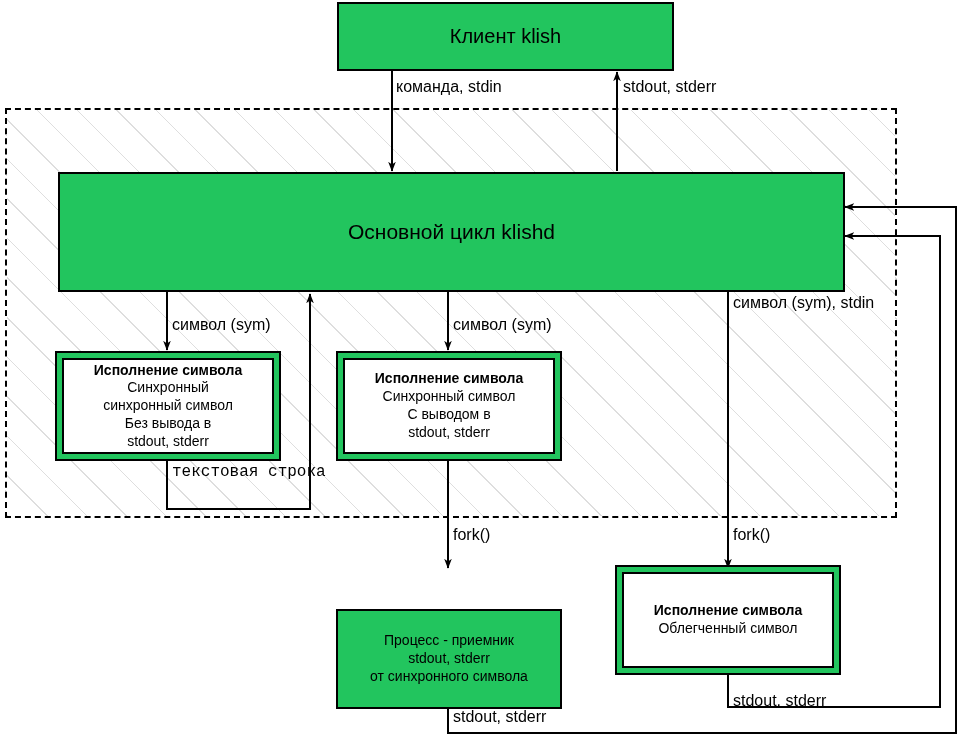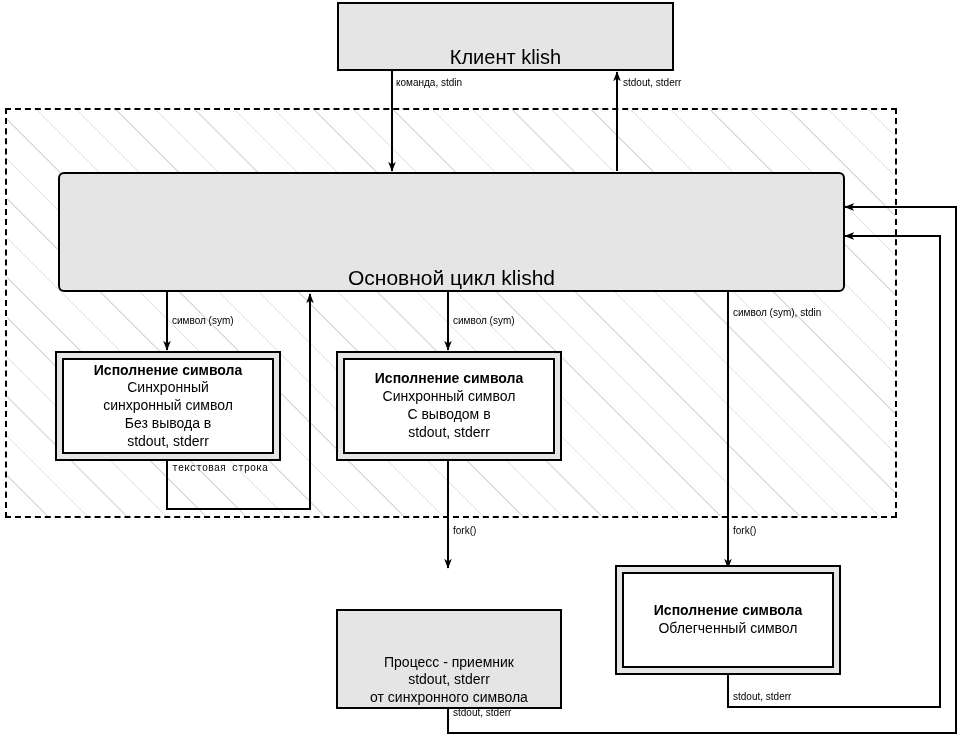--- a/index.html
+++ b/index.html
@@ -23,25 +23,25 @@
     left: 0;
     top: 0;
     width: 965px;
     height: 741px;
     pointer-events: none;
   }
 
   
   .node {
     position: absolute;
-    background: #e5e5e5;
+    background: #22c55e;
     border: 2px solid #000000;
     box-sizing: border-box;
     display: flex;
-    align-items: flex-end;
+    align-items: center;
     justify-content: center;
     text-align: center;
   }
   .node.double {
     padding: 5px;
   }
   .node.double > .inner {
     border: 2px solid #000000;
     box-sizing: border-box;
     width: 100%;
@@ -82,21 +82,21 @@
   }
   #server-region-label {
     position: absolute;
     font-size: 14px;
     white-space: nowrap;
   }
 
   
   .elabel {
     position: absolute;
-    font-size: 10px;
+    font-size: 16px;
     line-height: 1.32;
     white-space: nowrap;
     background: transparent;
   }
 
   
   .t-title  { font-size: 20px; }
   .t-main   { font-size: 21px; }
   .t-node   { font-size: 14px; }
 </style>
@@ -132,21 +132,21 @@
       <path d="M448,665 L448,733 L956,733 L956,207 L845,207" marker-end="url(#ah)"></path>
 
       <path d="M728,675 L728,707 L940,707 L940,236 L845,236" marker-end="url(#ah)"></path>
     </g>
   </svg>
 
   <div class="node" style="left:337px; top:2px; width:337px; height:69px;">
     <span class="t-title">Клиент klish</span>
   </div>
 
-  <div class="node" style="left:58px; top:172px; width:787px; height:120px;border-radius:6px;">
+  <div class="node" style="left:58px; top:172px; width:787px; height:120px;">
     <span class="t-main">Основной цикл klishd</span>
   </div>
 
   <div class="node double" style="left:55px; top:351px; width:226px; height:110px;">
     <div class="inner">
       <span class="ln t-node bold">Исполнение символа</span>
       <span class="ln t-node">Синхронный</span>
       <span class="ln t-node">синхронный символ</span>
       <span class="ln t-node">Без вывода в</span>
       <span class="ln t-node">stdout, stderr</span>
@@ -178,21 +178,21 @@
   </div>
 
   <div class="elabel" style="left:396px; top:76px;">команда, stdin</div>
 
   <div class="elabel" style="left:623px; top:76px;">stdout, stderr</div>
 
   <div class="elabel" style="left:172px; top:314px;">символ (sym)</div>
 
   <div class="elabel" style="left:453px; top:314px;">символ (sym)</div>
 
-  <div class="elabel" style="left:733px; top:306px;">
+  <div class="elabel" style="left:733px; top:292px;">
     <span class="ln">символ (sym),</span>
     <span class="ln">stdin</span>
   </div>
 
   <div class="elabel" style="left:172px; top:462px;font-family:Liberation Mono, monospace;">
     <span class="ln">текстовая</span>
     <span class="ln">строка</span>
   </div>
 
   <div class="elabel" style="left:453px; top:524px;">fork()</div>

